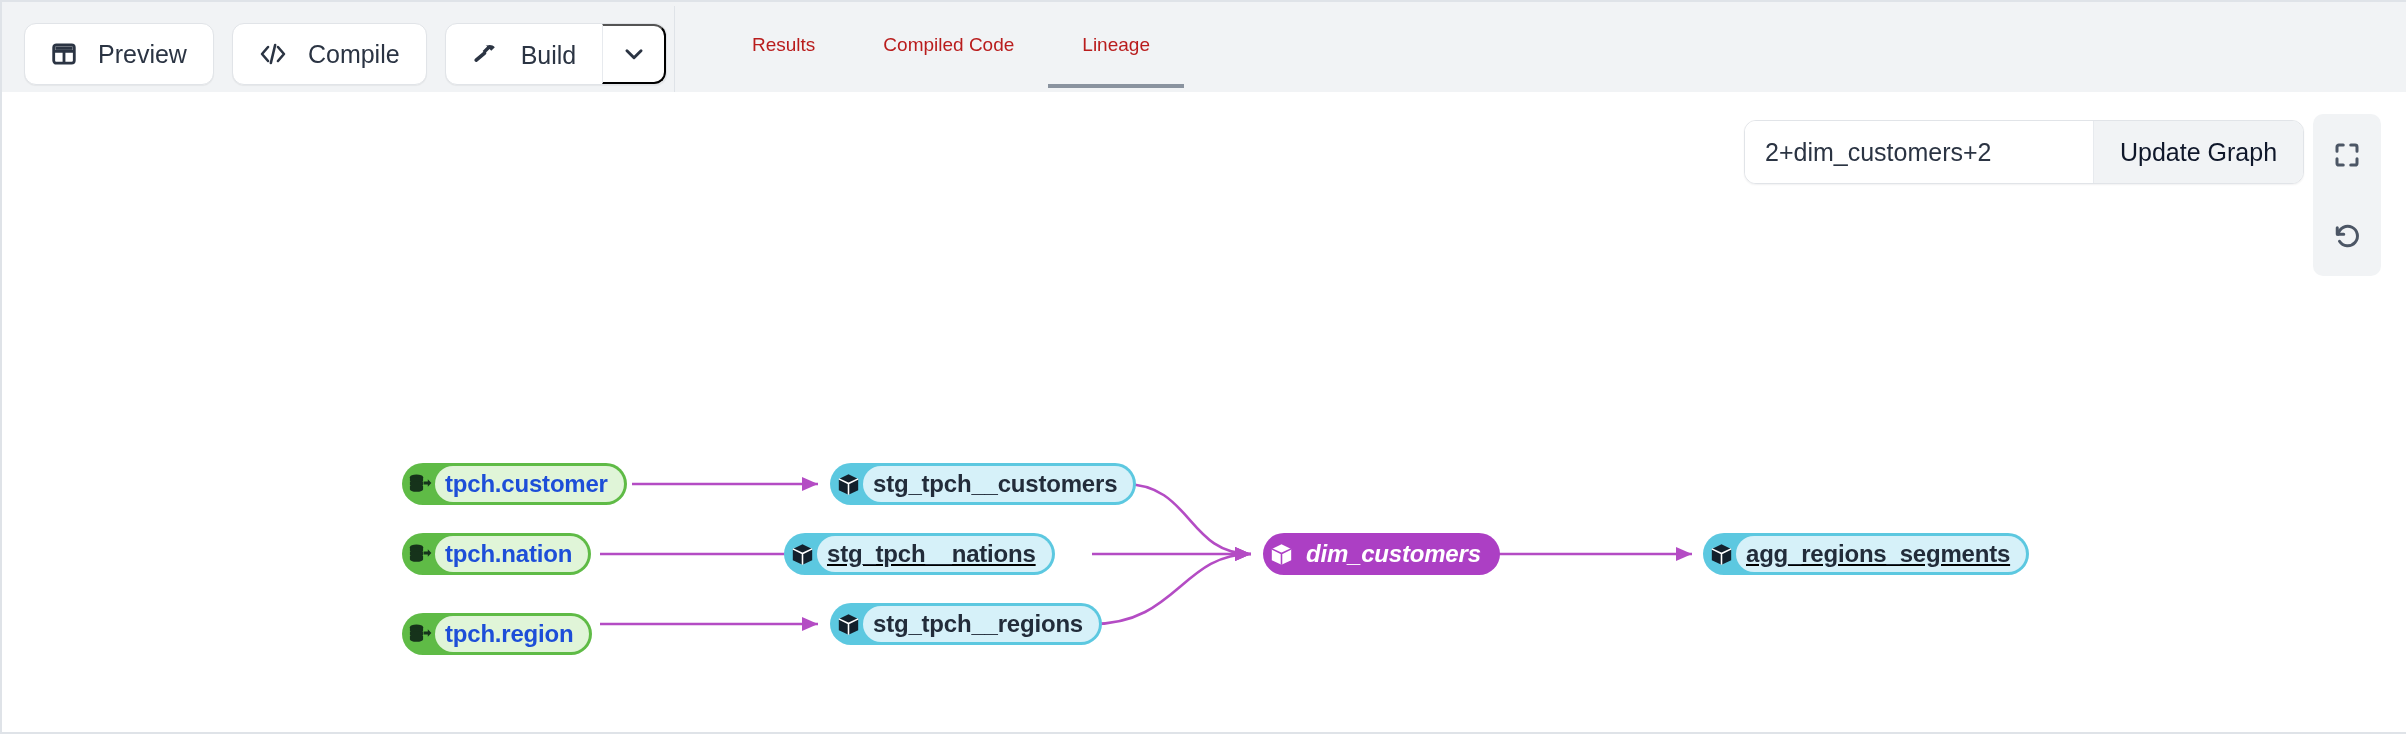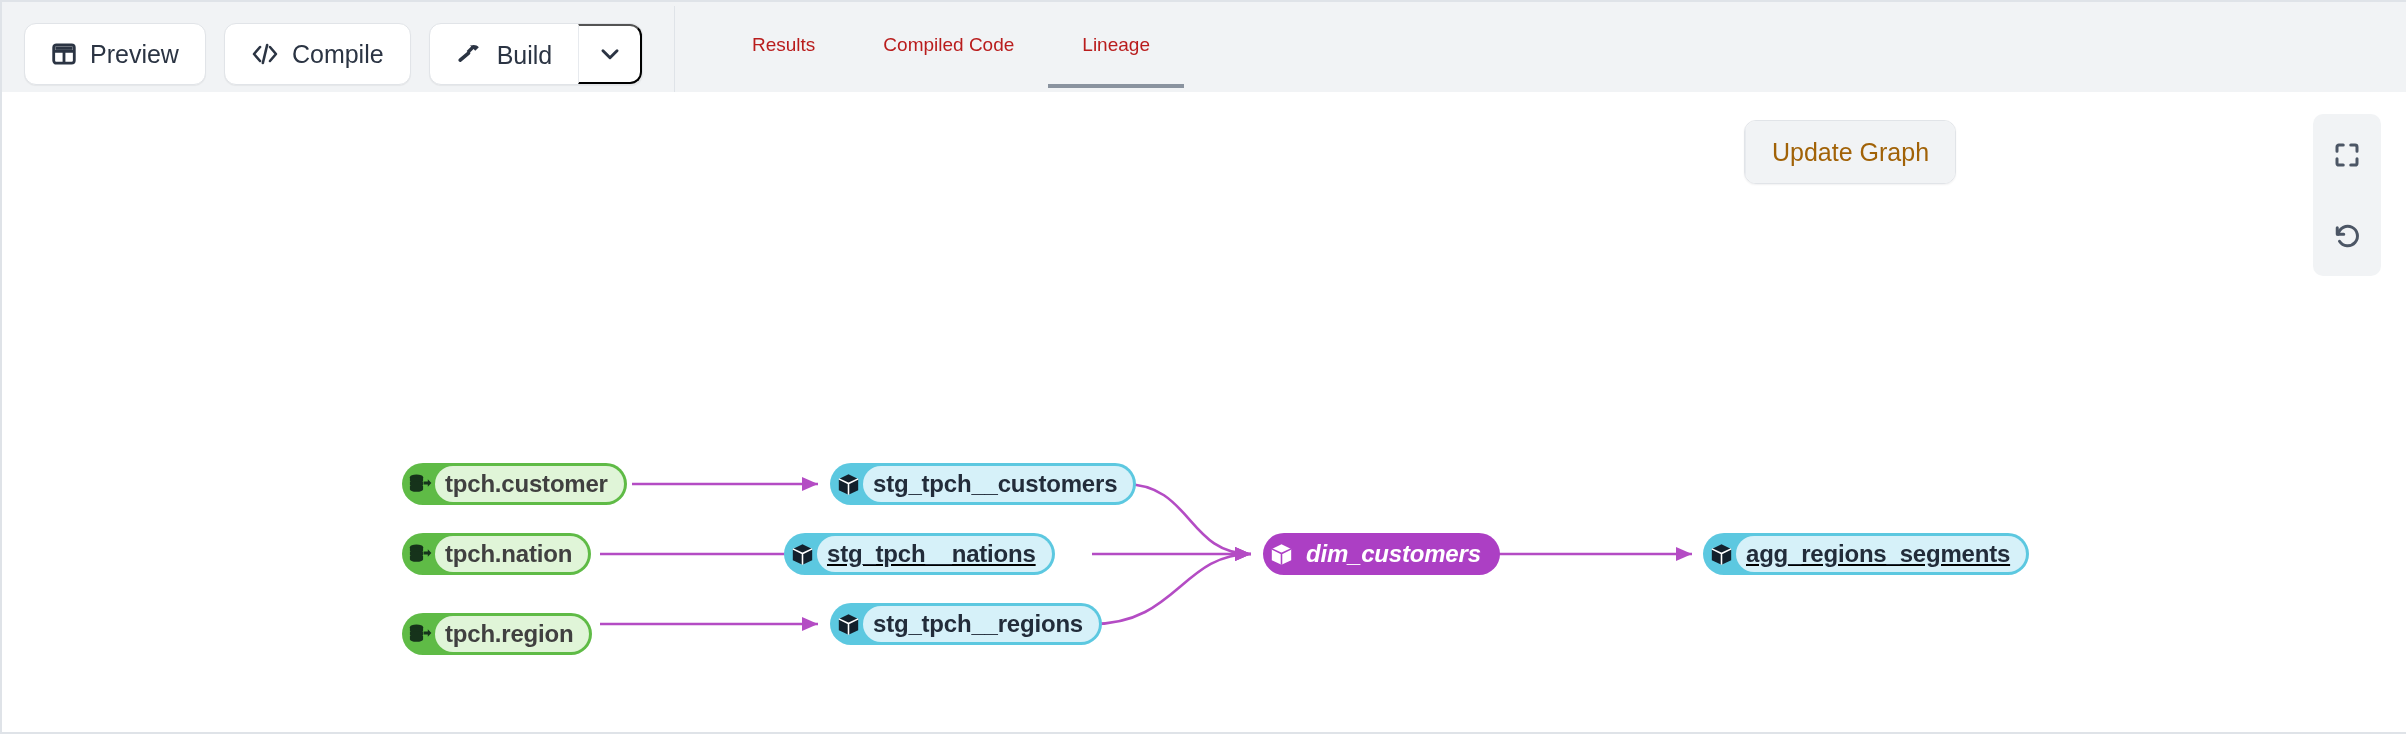--- a/index.html
+++ b/index.html
@@ -31,21 +31,21 @@
   .toolbar-left {
     display: flex;
     align-items: center;
     gap: 18px;
     padding: 14px 0 0 22px;
     height: 90px;
   }
   .tb-btn {
     display: inline-flex;
     align-items: center;
-    gap: 13px;
+    gap: 21px;
     height: 62px;
     padding: 0 26px;
     background: #ffffff;
     border: 1px solid #e1e4e8;
     border-radius: 12px;
     font-size: 25px;
     color: #2b3443;
     cursor: pointer;
     white-space: nowrap;
     box-shadow: 0 1px 1px rgba(16,22,26,.05);
@@ -147,21 +147,21 @@
   .update-btn {
     display: inline-flex;
     align-items: center;
     justify-content: center;
     padding: 0 26px;
     background: #f1f3f5;
     border: none;
     border-left: 1px solid #e7eaee;
     font-family: "Liberation Sans", sans-serif;
     font-size: 25px;
-    color: #a16207;
+    color: #0f172a;
     cursor: pointer;
     white-space: nowrap;
   }
 
   .zoom-tools {
     position: absolute;
     top: 22px;
     left: 2311px;
     width: 68px;
     background: #f1f3f5;
@@ -209,21 +209,21 @@
     align-items: center;
     padding: 0 16px 0 10px;
     border-radius: 18px;
     font-size: 24px;
     font-weight: bold;
     letter-spacing: -0.2px;
   }
 
   
   .node.source { background: #5fbb46; }
-  .node.source .nlabel { background: #e0f5d8; color: #404040; }
+  .node.source .nlabel { background: #e0f5d8; color: #1d4ed8; }
 
   
   .node.model { background: #5cc8e0; }
   .node.model .nlabel { background: #d6f1f9; color: #222c3a; }
 
   
   .node.selected { background: #ac3fc4; font-style: italic; }
   .node.selected .nlabel { background: transparent; color: #ffffff; }
 </style>
 </head>
@@ -290,20 +290,21 @@
       <div class="tab active">
         <span>Lineage</span>
       </div>
     </div>
 
   </div>
 
   <div class="canvas">
 
     <div class="graph-controls">
+      <input class="graph-input" type="text" value="2+dim_customers+2" style="">
       <button class="update-btn">Update Graph</button>
     </div>
 
     <div class="zoom-tools">
       <button class="zoom-tool">
         <span>
           <svg class="icon-svg" width="30" height="30" viewBox="0 0 24 24" fill="none" stroke="#4c5665" stroke-width="2.4" stroke-linecap="round" stroke-linejoin="round">
             <path d="M4 9V5.5A1.5 1.5 0 0 1 5.5 4H9"></path>
             <path d="M15 4h3.5A1.5 1.5 0 0 1 20 5.5V9"></path>
             <path d="M20 15v3.5a1.5 1.5 0 0 1-1.5 1.5H15"></path>

